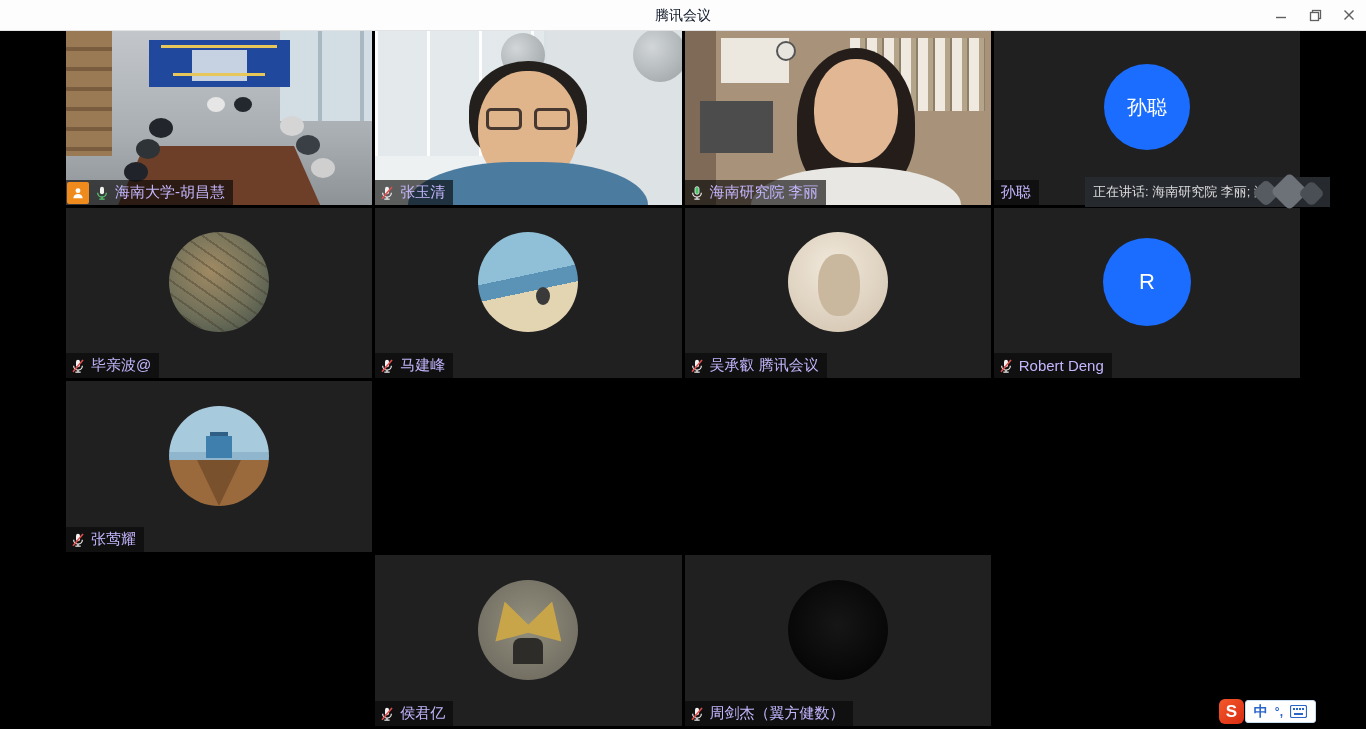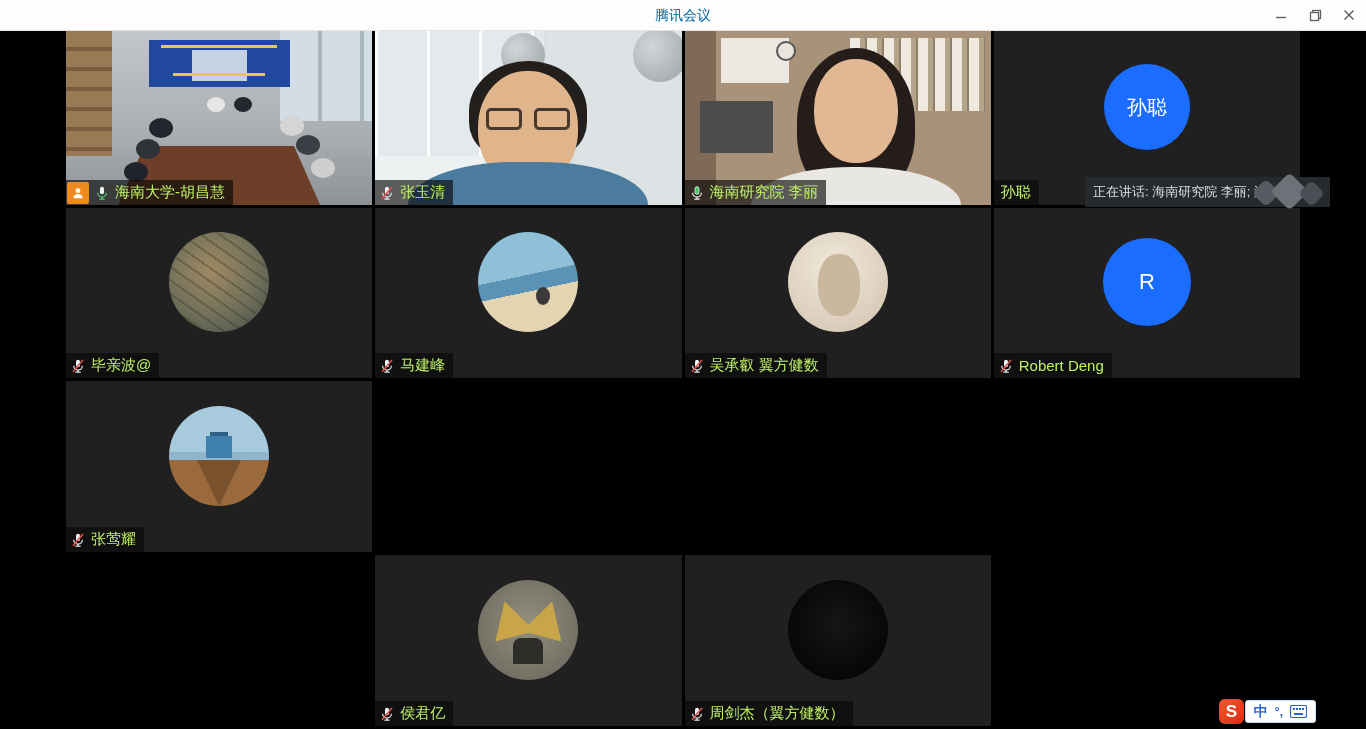--- a/index.html
+++ b/index.html
@@ -4,36 +4,36 @@
 <title>腾讯会议</title>
 <style>
   * { margin:0; padding:0; box-sizing:border-box; }
   html,body { width:1366px; height:729px; overflow:hidden; background:#000;
     font-family:"Liberation Sans","DejaVu Sans",sans-serif; }
   .window { position:relative; width:1366px; height:729px; background:#000; }
 
   
   .titlebar { position:relative; height:31px; background:#fdfdfd; border-bottom:1px solid #e3e3e3; }
   .titlebar .title { position:absolute; left:50%; top:0; transform:translateX(-50%);
-    line-height:30px; font-size:14px; color:#0369a1; }
+    line-height:30px; font-size:14px; color:#0f172a; }
   .win-controls { position:absolute; right:0; top:0; height:30px; display:flex; }
   .win-btn { width:34px; height:30px; display:flex; align-items:center; justify-content:center; color:#606060; cursor:pointer; }
 
   
   .stage { position:absolute; left:0; top:31px; width:1366px; height:698px; background:#000; }
   .grid { position:absolute; left:66px; top:0; width:1234px; height:695px;
     display:grid; grid-template-columns:repeat(4,1fr); grid-template-rows:174px 170px 171px 171px; gap:3px; }
   .tile { position:relative; background:#202020; overflow:hidden; cursor:pointer; }
   .tile.speaking { box-shadow:inset 0 0 0 2px #2fae57;font-family:Liberation Serif, serif; }
   .t13 { grid-column:2; grid-row:4; }
   .t14 { grid-column:3; grid-row:4; }
 
   
   .label { position:absolute; left:0; bottom:0; z-index:6; display:flex; align-items:center;
-    background:rgba(8,8,8,.64); color:#bef264; font-size:15px; padding:0 8px 0 4px; height:25px; gap:5px; white-space:nowrap; }
+    background:rgba(8,8,8,.64); color:#c4b5fd; font-size:15px; padding:0 8px 0 4px; height:25px; gap:5px; white-space:nowrap; }
   .label.noicon { padding-left:7px; }
   .badge { width:22px; height:22px; margin-left:-3px; border-radius:2px; background:#ef8b1c;
     display:flex; align-items:center; justify-content:center; flex:0 0 auto; }
   .mic { width:16px; height:16px; flex:0 0 auto; }
 
   
   .scene { position:absolute; inset:0; }
   .scene i { position:absolute; display:block; }
   
   .sc-room { background:linear-gradient(180deg,#c3c7cb 0%,#a9aeb2 60%,#8d9296 100%); }
@@ -292,21 +292,21 @@
         <div class="label">
           <span class="mic">
             <svg viewBox="0 0 24 24" width="16" height="16">
               <rect x="9" y="2.5" width="6" height="11.5" rx="3" fill="#f2f2f2"></rect>
               <path d="M5.5 11.5a6.5 6.5 0 0 0 13 0" fill="none" stroke="#f2f2f2" stroke-width="1.8"></path>
               <line x1="12" y1="18" x2="12" y2="21" stroke="#f2f2f2" stroke-width="1.8"></line>
               <line x1="8" y1="21.2" x2="16" y2="21.2" stroke="#f2f2f2" stroke-width="1.8"></line>
               <line x1="4.5" y1="20.5" x2="19.5" y2="3" stroke="#e04f4f" stroke-width="2.4"></line>
             </svg>
           </span>
-          <span>吴承叡 翼方健数</span>
+          <span>吴承叡 腾讯会议</span>
         </div>
       </div>
 
       <div class="tile">
         <div class="avatar av-text" style="width:88px;height:88px;font-size:22px">R</div>
         <div class="label">
           <span class="mic">
             <svg viewBox="0 0 24 24" width="16" height="16">
               <rect x="9" y="2.5" width="6" height="11.5" rx="3" fill="#f2f2f2"></rect>
               <path d="M5.5 11.5a6.5 6.5 0 0 0 13 0" fill="none" stroke="#f2f2f2" stroke-width="1.8"></path>

